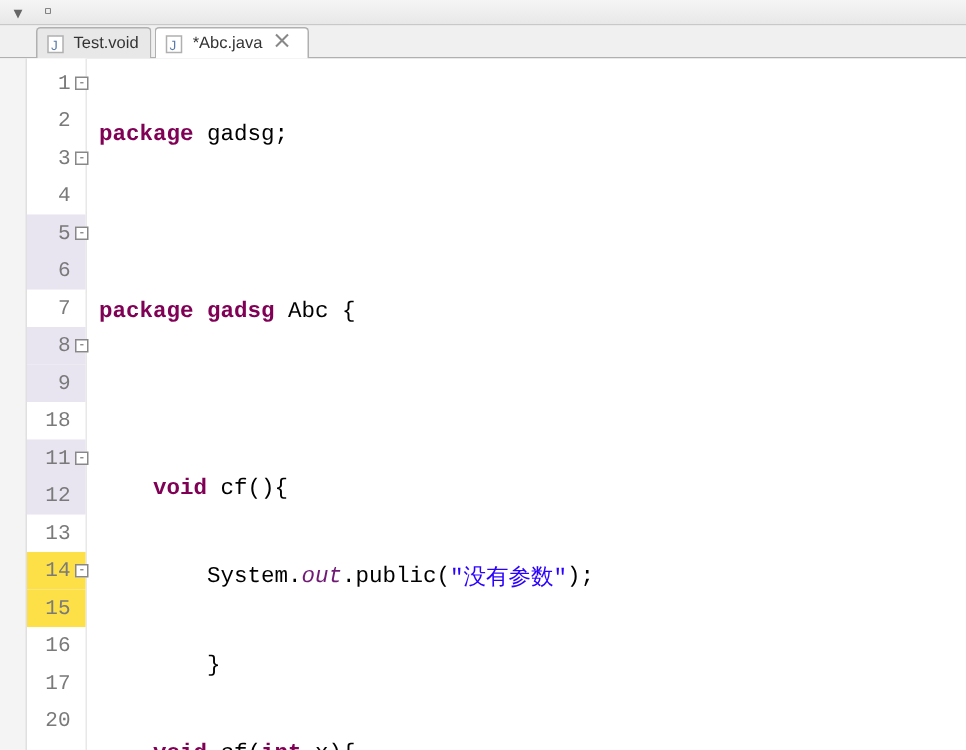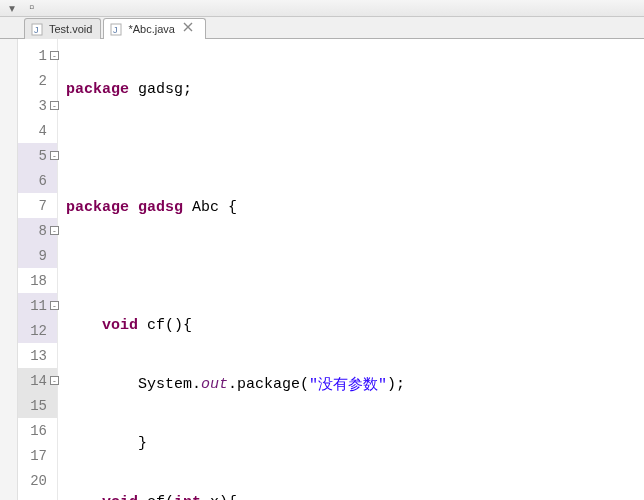--- a/index.html
+++ b/index.html
@@ -10,21 +10,21 @@
   .tabs { height: 26px; background: #f0f0f0; border-bottom: 1px solid #b0b0b0; display: flex; align-items: flex-end; padding-left: 24px; gap: 2px; }
   .tab { display: flex; align-items: center; gap: 4px; padding: 3px 8px 3px 6px; border: 1px solid #b0b0b0; border-bottom: none; background: #e8e8e8; border-radius: 3px 3px 0 0; font-family: Tahoma, sans-serif; font-size: 11px; color: #333; cursor: pointer; position: relative; top: 1px; }
   .tab.active { background: #fff; }
   .tab-icon { width: 14px; height: 14px; display: inline-flex; align-items: center; justify-content: center; }
   .tab-close { width: 14px; height: 14px; color: #777; margin-left: 4px; }
   .editor-body { flex: 1; display: flex; background: #fff; position: relative; }
   .left-ruler { width: 18px; background: #f4f4f4; border-right: 1px solid #e0e0e0; }
   .gutter { width: 40px; background: #fff; border-right: 1px solid #e8e8e8; padding-top: 4px; }
   .gutter-line { height: 25px; display: flex; align-items: center; justify-content: flex-end; padding-right: 10px; color: #7a7a7a; font-size: 14px; position: relative; }
   .gutter-hl { background: #e8e4f0; }
-  .gutter-cur { background: #e5e5e5; justify-content: flex-end; }
+  .gutter-cur { background: #fde047; justify-content: flex-end; }
   .fold { position: absolute; right: -2px; width: 9px; height: 9px; border: 1px solid #888; background: #fff; font-size: 8px; line-height: 7px; text-align: center; color: #555; }
   .code-area { flex: 1; padding: 4px 0 0 8px; position: relative; white-space: pre; }
   .code-line { height: 25px; display: flex; align-items: center; font-size: 15px; color: #000; }
   .kw { color: #7f0055; font-weight: bold; }
   .str { color: #2a00ff; }
   .fld { color: #701a75; font-style: italic; }
 </style>
 </head>
 <body>
 
@@ -126,21 +126,21 @@
           <span>20</span>
         </div>
     </div>
 
     <div class="code-area">
       <div class="code-line"><span class="kw">package</span><span> gadsg;</span></div>
       <div class="code-line"></div>
       <div class="code-line"><span class="kw">package</span><span> </span><span class="kw">gadsg</span><span> Abc {</span></div>
       <div class="code-line"></div>
       <div class="code-line"><span>    </span><span class="kw">void</span><span> cf(){</span></div>
-      <div class="code-line"><span>        </span><span>System.</span><span class="fld">out</span><span>.package(</span><span class="str">"没有参数"</span><span>);</span></div>
+      <div class="code-line"><span>        </span><span>System.</span><span class="fld">out</span><span>.public(</span><span class="str">"没有参数"</span><span>);</span></div>
       <div class="code-line"><span>        }</span></div>
       <div class="code-line"><span>    </span><span class="kw">void</span><span> cf(</span><span class="kw">int</span><span> x){</span></div>
       
       
       
       
       
       
       
       

